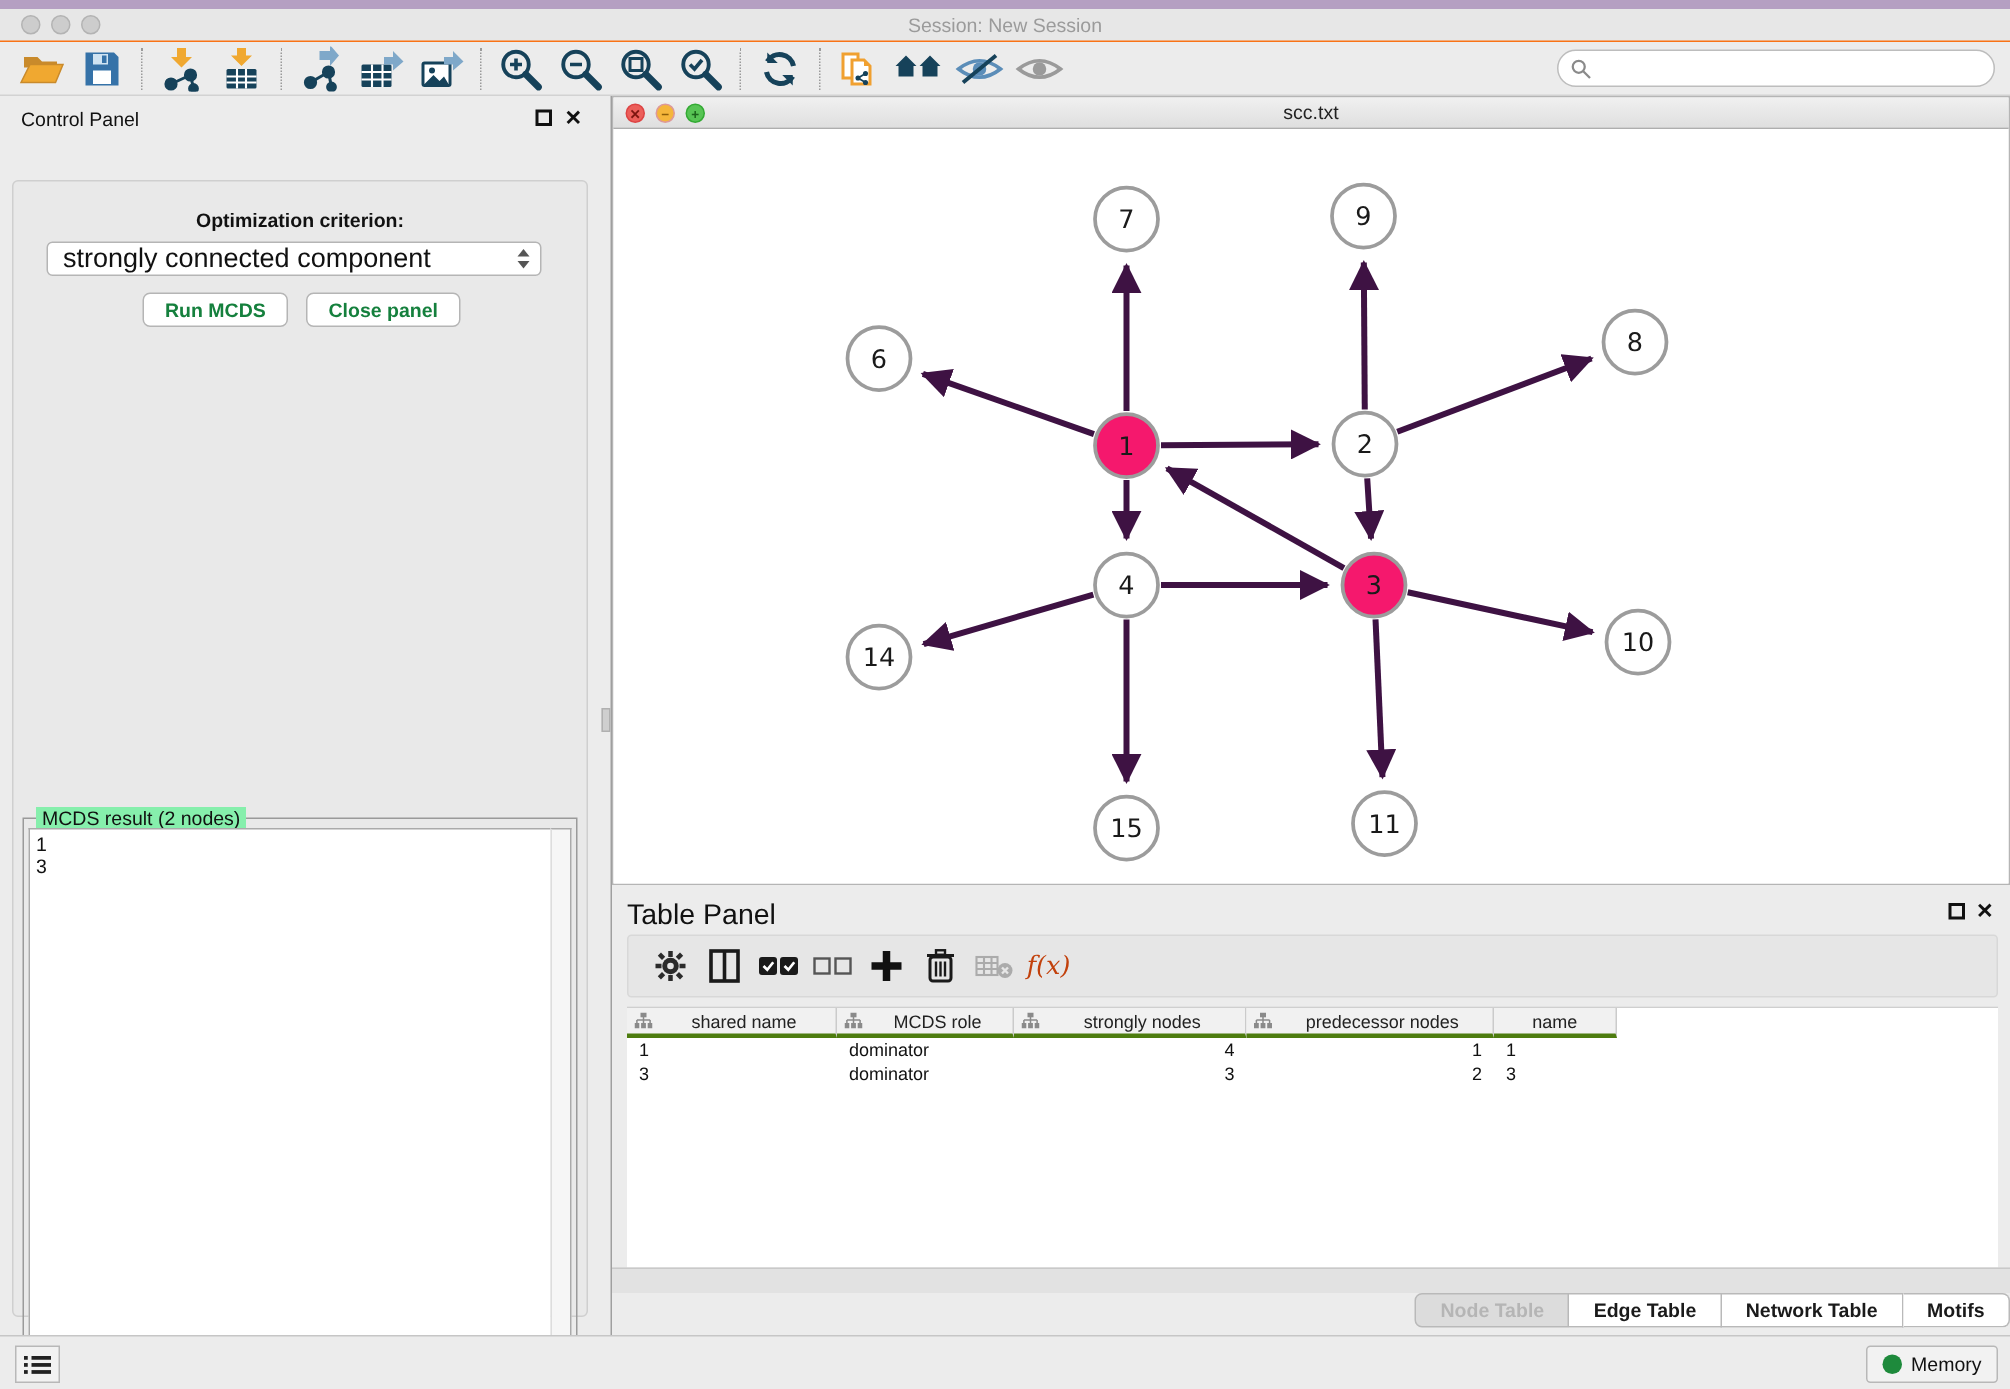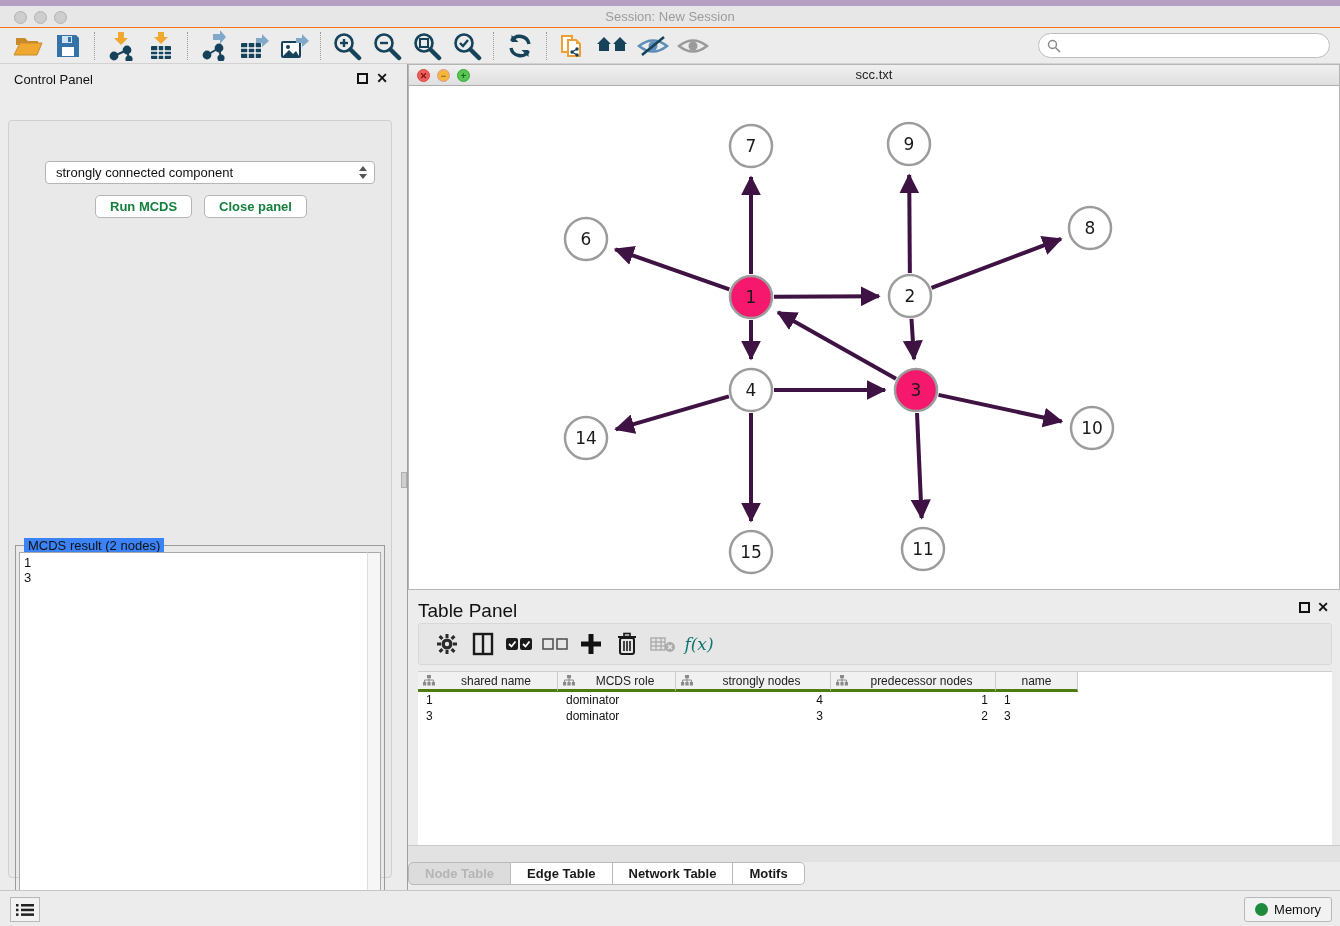--- a/index.html
+++ b/index.html
@@ -28,29 +28,29 @@
   .panel-close { position:absolute; top:0px; font-size:14px; font-weight:bold; color:#111; line-height:17px; }
   #cp-float { right:32px; } #cp-close { right:12px; }
   #cp-tabs { position:absolute; left:0; top:31px; width:100%; display:flex; justify-content:center; }
   .seg { display:flex; }
   .seg-tab { height:23px; line-height:21px; padding:0 16px; font-size:13px; font-weight:600; background:#fff; border:1px solid #b9b9b9; border-left:none; color:#1a1a1a; cursor:pointer; }
   .seg-tab:first-child { border-left:1px solid #b9b9b9; border-radius:5px 0 0 5px; }
   .seg-tab:last-child { border-radius:0 5px 5px 0; }
   .seg-tab.selected { background:#dcdcdc; color:#b5b5b5; }
   #cp-body { position:absolute; left:8px; top:56px; width:384px; height:758px; background:#e9e9e9; border:1px solid #cfcfcf; border-radius:4px; }
   #opt-label { position:absolute; top:18px; width:100%; text-align:center; font-size:13px; font-weight:600; color:#111; }
-  #criterion-select { position:absolute; left:36px; top:40px; width:330px; height:23px; background:#fff; border:1px solid #b5b5b5; border-radius:4px; font-size:13px; line-height:21px; padding-left:10px; color:#111; cursor:pointer; }
+  #criterion-select { position:absolute; left:22px; top:40px; width:330px; height:23px; background:#fff; border:1px solid #b5b5b5; border-radius:4px; font-size:18px; line-height:21px; padding-left:10px; color:#111; cursor:pointer; }
   .stepper { position:absolute; right:7px; top:4px; }
   .stepper div { width:0; height:0; border-left:4px solid transparent; border-right:4px solid transparent; }
   .step-up { border-bottom:5px solid #555; margin-bottom:3px; }
   .step-down { border-top:5px solid #555; }
   .cp-btn { position:absolute; top:74px; height:23px; background:#fff; border:1px solid #b5b5b5; border-radius:5px; font-size:13px; font-weight:600; color:#15803d; cursor:pointer; padding:0 14px; }
   #run-btn { left:86px; } #close-panel-btn { left:195px; }
   #result-box { position:absolute; left:6px; top:424px; width:370px; height:378px; border:1px solid #9a9a9a; }
-  #result-legend { position:absolute; left:8px; top:-8px; background:#3b82f6; padding:0 4px; font-size:13px; color:#111; }
+  #result-legend { position:absolute; left:8px; top:-8px; background:#86efac; padding:0 4px; font-size:13px; color:#111; }
   #result-text { position:absolute; left:3px; top:6px; right:17px; bottom:3px; background:#fff; border:1px solid #aaa; border-right:none; font-size:13px; color:#111; padding:2px 4px; white-space:pre-line; }
   #result-scroll { position:absolute; right:3px; top:6px; width:14px; bottom:3px; background:#f6f6f6; border:1px solid #aaa; border-left:1px solid #ddd; }
 
   
   #divider { left:400px; top:64px; width:8px; height:826px; background:#ececec; border-right:1px solid #9f9f9f; }
   #divider-grip { position:absolute; left:1px; top:408px; width:6px; height:16px; background:#cfcfcf; border:1px solid #b0b0b0; }
 
   
   #net-window { left:408px; top:64px; width:932px; height:526px; background:#fff; border:1px solid #b5b5b5; }
   #net-titlebar { position:absolute; left:0; top:0; width:100%; height:21px; background:linear-gradient(#f0f0f0,#dfdfdf); border-bottom:1px solid #aeaeae; }
@@ -60,30 +60,30 @@
   #net-zoom { left:48px; background:#57c454; border:1px solid #3a3; color:#1c641c; }
   #net-title { width:100%; text-align:center; font-size:13px; line-height:20px; color:#222; }
   #net-canvas { position:absolute; left:0; top:21px; width:930px; height:503px; background:#fff; }
 
   
   #table-panel { left:408px; top:595px; width:932px; height:295px; background:#ececec; }
   #tp-title { position:absolute; left:10px; top:5px; font-size:19px; color:#111; }
   #tp-float { right:30px; top:7px; } #tp-close { right:11px; top:4px; }
   #tp-toolbar { position:absolute; left:10px; top:28px; width:914px; height:42px; background:#e6e6e6; border:1px solid #d8d8d8; border-radius:3px; display:flex; align-items:center; padding-left:10px; }
   .tpt-btn { width:36px; height:34px; border:none; background:transparent; display:flex; align-items:center; justify-content:center; cursor:pointer; }
-  .fx-label { font-family:"DejaVu Serif", serif; font-style:italic; font-size:17px; color:#0f766e; }
+  .fx-label { font-family:"DejaVu Serif", serif; font-style:italic; font-size:17px; color:#c2410c; }
   #tp-table { position:absolute; left:10px; top:76px; width:914px; height:174px; background:#fff; border-top:1px solid #cfcfcf; }
   #tp-head { display:flex; height:20px; }
   .th { background:#f1f1f1; border-right:1px solid #cbcbcb; border-bottom:3px solid #4d7c0f; display:flex; align-items:center; font-size:12px; color:#222; }
   .th .th-label { flex:1; text-align:center; }
   .th .hier { margin-left:5px; }
   .tr { display:flex; height:16px; }
   .td { font-size:12px; color:#111; line-height:16px; padding:0 8px; overflow:hidden; white-space:nowrap; }
   #tp-band { position:absolute; left:0; top:250px; width:932px; height:17px; background:#e2e2e2; border-top:1px solid #c9c9c9; }
-  #tp-tabs { position:absolute; left:0; top:267px; width:100%; display:flex; justify-content:flex-start; }
+  #tp-tabs { position:absolute; left:0; top:267px; width:100%; display:flex; justify-content:flex-end; }
 
   
   #status-bar { left:0; top:890px; width:1340px; height:36px; background:#ececec; border-top:1px solid #c6c6c6; }
   #list-btn { position:absolute; left:10px; top:6px; width:30px; height:25px; background:#f2f2f2; border:1px solid #b8b8b8; display:flex; align-items:center; justify-content:center; cursor:pointer; }
   #memory-btn { position:absolute; right:8px; top:6px; height:25px; background:#f2f2f2; border:1px solid #b8b8b8; border-radius:3px; display:flex; align-items:center; padding:0 10px; font-size:13px; color:#111; cursor:pointer; }
   #memory-dot { width:13px; height:13px; border-radius:50%; background:#1e8a3c; margin-right:6px; }
 </style>
 </head>
 <body>
 
@@ -259,20 +259,21 @@
   <input id="search-input" placeholder="" style="">
 </div>
 
 <div id="control-panel" class="abs">
   <div id="cp-header">
     <span id="cp-title">Control Panel</span>
     <span id="cp-float" class="panel-float"></span>
     <span id="cp-close" class="panel-close">✕</span>
   </div>
   <div id="cp-body">
+    <div id="opt-label">Optimization criterion:</div>
     <div id="criterion-select">
       <span>strongly connected component</span>
       <span class="stepper">
           <div class="step-up"></div>
           <div class="step-down"></div>
         </span>
     </div>
     <button id="run-btn" class="cp-btn">Run MCDS</button>
     <button id="close-panel-btn" class="cp-btn">Close panel</button>
     <div id="result-box">

